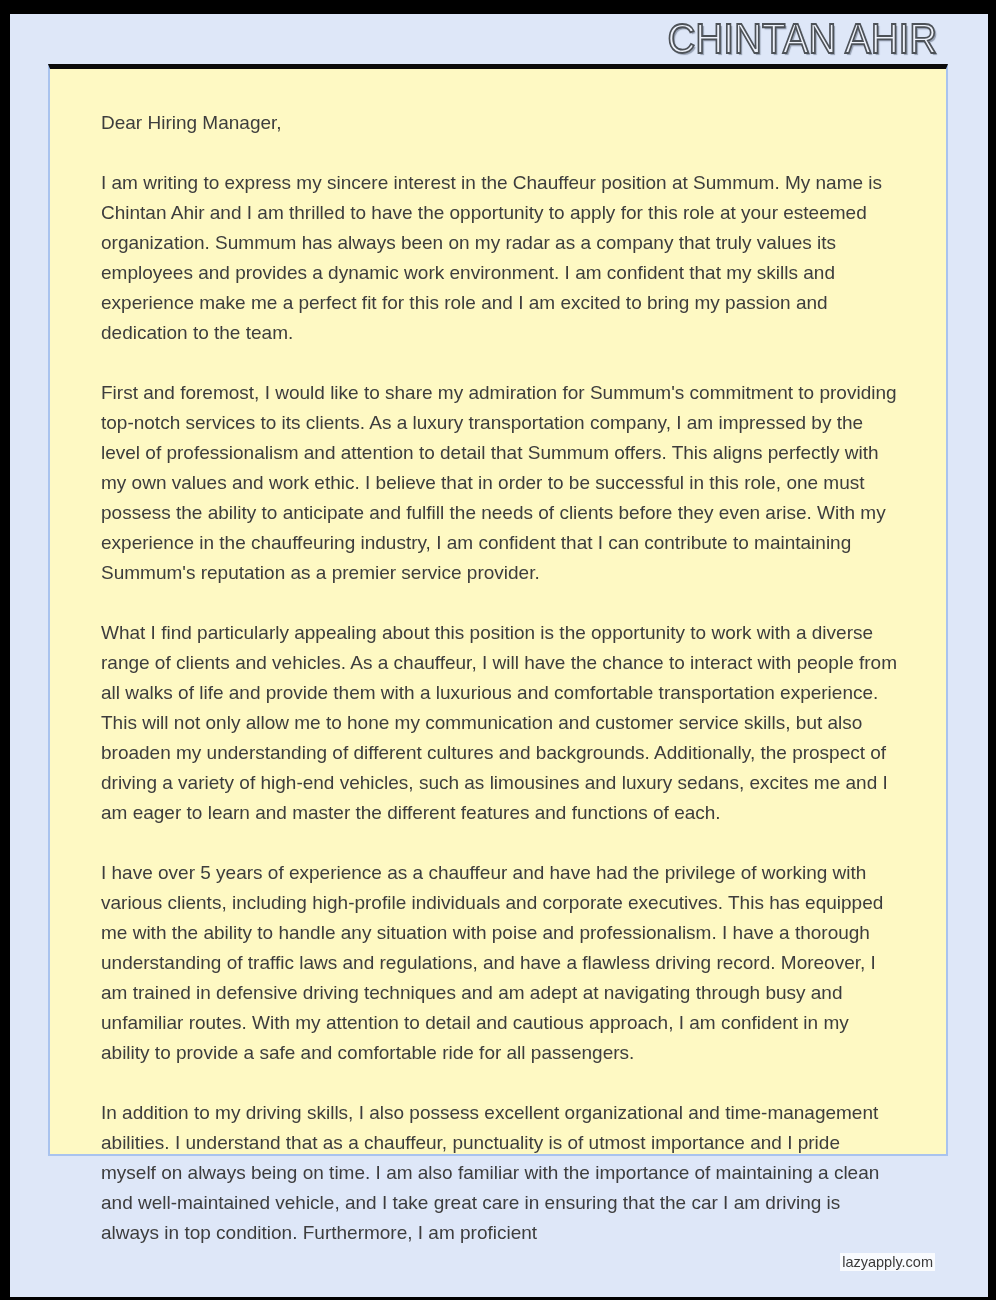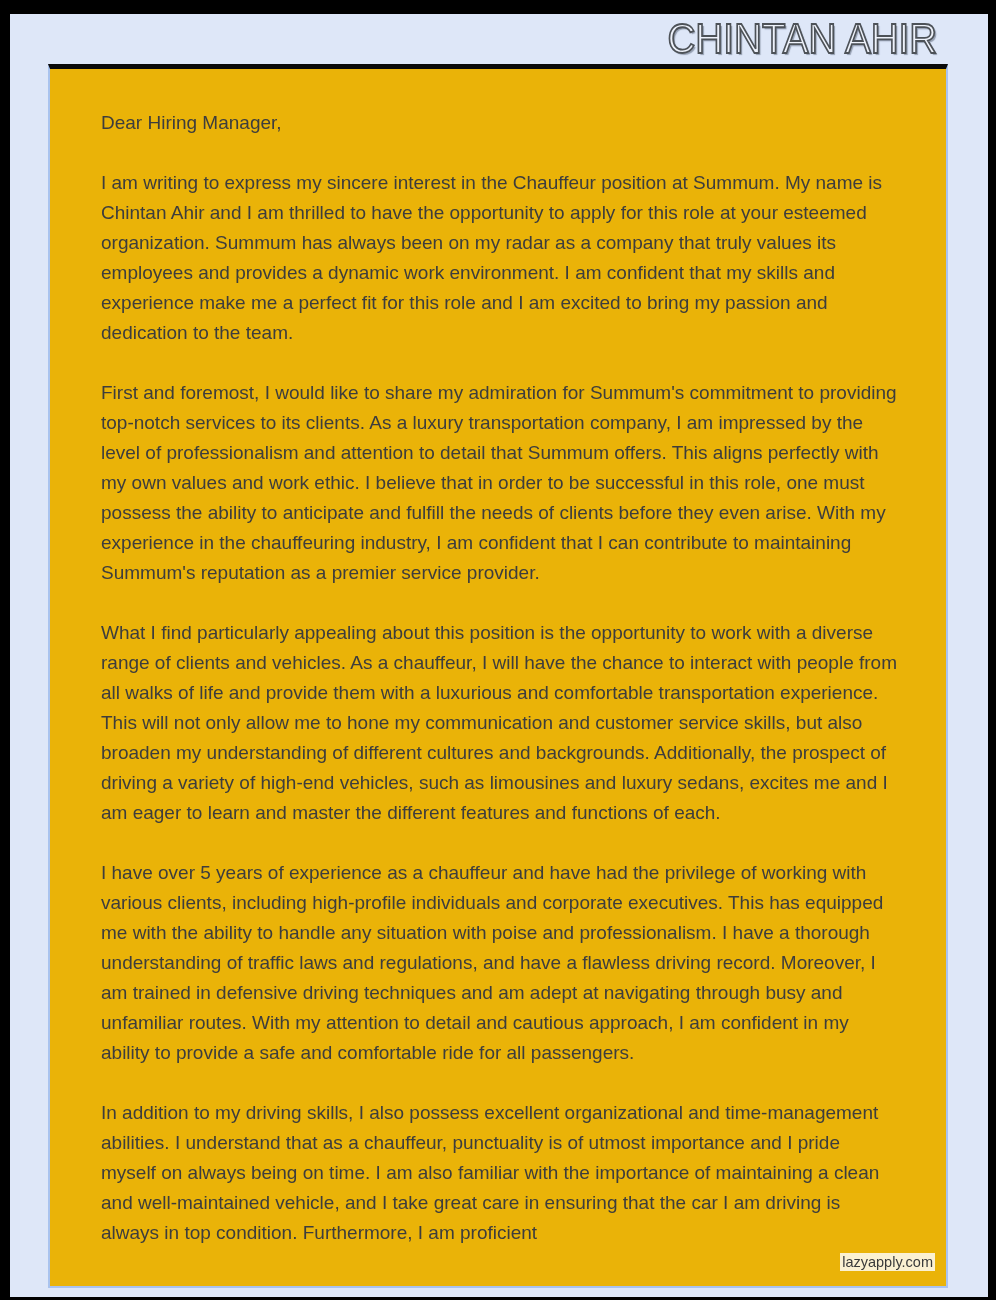--- a/index.html
+++ b/index.html
@@ -38,23 +38,23 @@
     text-shadow: 2px 2px 1px rgba(60,70,90,0.45);
     white-space: nowrap;
     transform: scaleX(0.92);
     transform-origin: right center;
   }
   .document {
     position: absolute;
     left: 48px;
     top: 55px;
     width: 900px;
-    height: 1224px;
+    height: 1092px;
     box-sizing: border-box;
-    background: #eab308;
+    background: #fef9c3;
     border-top: 5px solid #0a0a0a;
     border-left: 2px solid #a9c3ee;
     border-right: 2px solid #a9c3ee;
     border-bottom: 2px solid #a9c3ee;
     overflow: visible;
     z-index: 2;
   }
   .doc-content {
     box-sizing: border-box;
     width: 100%;

